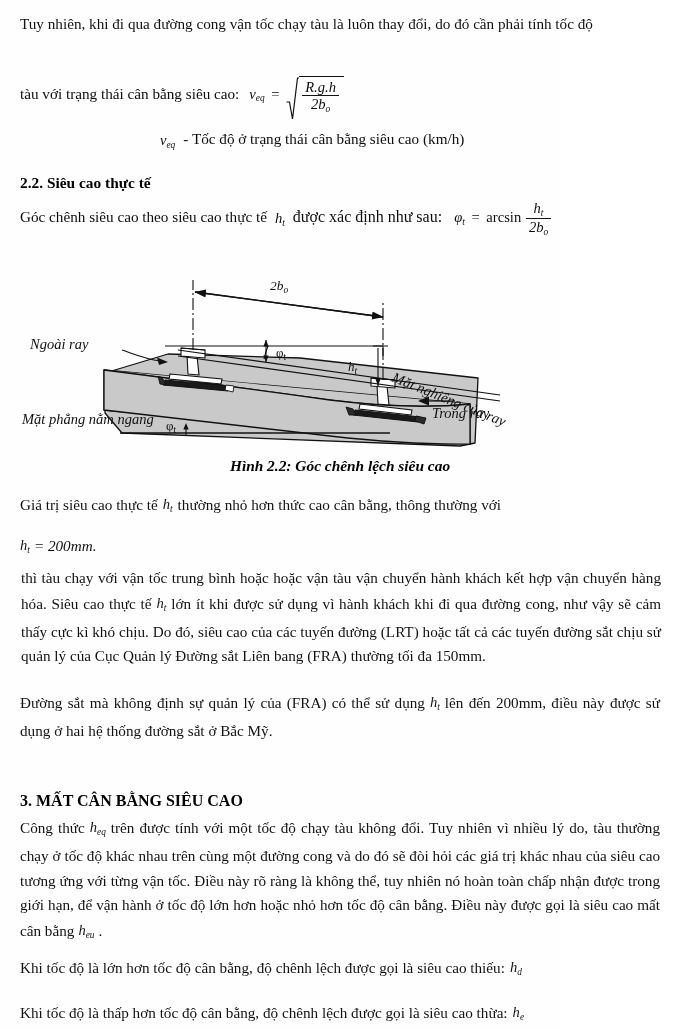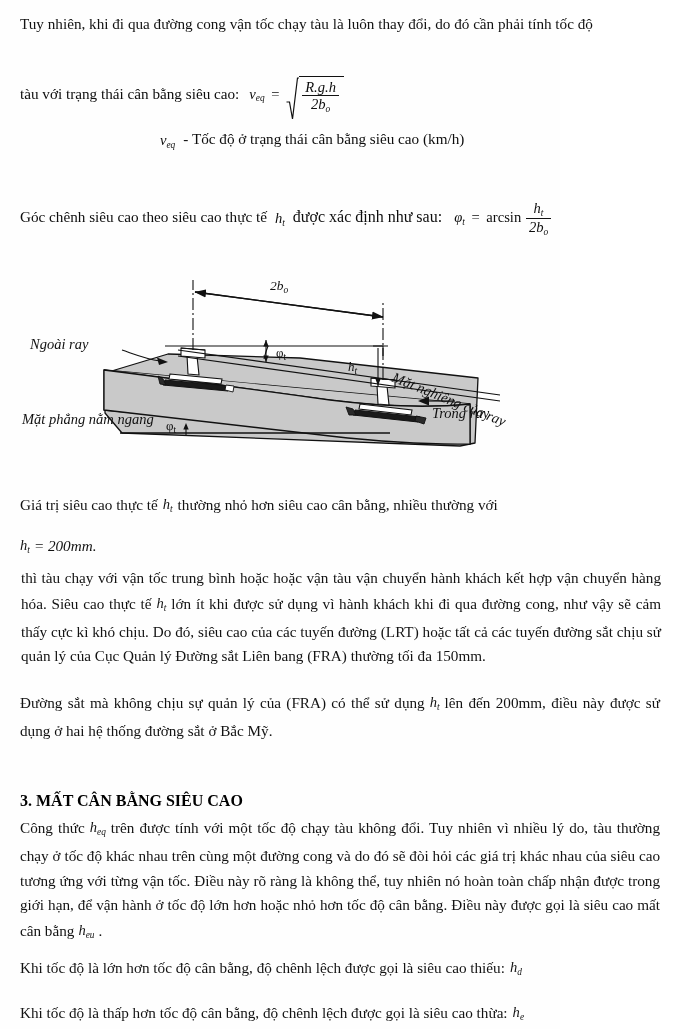--- a/index.html
+++ b/index.html
@@ -137,20 +137,23 @@
         </span>
       </span>
     </span>
   </div>
 
   <div class="blk" style="left:160px; top:130px; width:500px;">
     <span class="mathinline"><span class="mi">v</span><sub class="msub">eq</sub></span>
     <span class="body" style="font-size:15.2px; margin-left:4px;">- Tốc độ ở trạng thái cân bằng siêu cao (km/h)</span>
   </div>
 
+  <div class="blk" style="left:20px; top:172px; width:640px;">
+    <h3 class="heading">2.2. Siêu cao thực tế</h3>
+  </div>
 
   <div class="blk" style="left:20px; top:200px; width:660px;">
     <span class="body" style="font-size:15.2px;">Góc chênh siêu cao theo siêu cao thực tế</span>
     <span class="mathinline" style="margin:0 4px;"><span class="mi">h</span><sub class="msub">t</sub></span>
     <span class="body" style="font-size:16px;">được xác định như sau:</span>
     <span class="mathinline" style="margin-left:8px;">
       <span class="mi">φ</span><sub class="msub">t</sub>
       <span style="margin:0 3px;">=</span>
       <span>arcsin</span>
       <span class="frac">
@@ -267,32 +270,35 @@
         <line x1="120" y1="175" x2="390" y2="175" stroke="#111" stroke-width="1.3"></line>
         <text class="dlabel" x="22" y="166" font-size="14.5">Mặt phẳng nằm ngang</text>
         <line x1="186" y1="167" x2="186" y2="177" stroke="#111" stroke-width="1.1"></line>
         <path d="M186 165 L183.3 171.5 L188.7 171.5 Z" fill="#111"></path>
         <text class="dlabel-up" x="166" y="172" font-size="13">φ<tspan font-size="9.5" dy="3">t</tspan></text>
       </g>
 
     </svg>
   </div>
 
+  <div class="blk" style="left:0; top:457px; width:680px;">
+    <p class="caption">Hình 2.2: Góc chênh lệch siêu cao</p>
+  </div>
 
   <div class="blk" style="left:20px; top:492px; width:640px;">
-    <p class="body"><span>Giá trị siêu cao thực tế</span><span class="mathinline" style="margin:0 5px;"><span class="mi">h</span><sub class="msub">t</sub></span><span>thường nhỏ hơn siêu cao cân bằng, nhiều thường với</span></p>
+    <p class="body"><span>Giá trị siêu cao thực tế</span><span class="mathinline" style="margin:0 5px;"><span class="mi">h</span><sub class="msub">t</sub></span><span>thường nhỏ hơn thức cao cân bằng, thông thường với</span></p>
     <p class="body nojust" style="margin-top:12px;"><span class="mathinline"><span class="mi">h</span><sub class="msub">t</sub></span><span class="mi" style="margin-left:4px;">= 200mm.</span></p>
   </div>
 
   <div class="blk" style="left:21px; top:566px; width:640px;">
     <p class="body"><span>thì tàu chạy với vận tốc trung bình hoặc hoặc vận tàu vận chuyển hành khách kết hợp vận chuyển hàng hóa. Siêu cao thực tế</span><span class="mathinline" style="margin:0 5px;"><span class="mi">h</span><sub class="msub">t</sub></span><span>lớn ít khi được sử dụng vì hành khách khi đi qua đường cong, như vậy sẽ cảm thấy cực kì khó chịu. Do đó, siêu cao của các tuyến đường (LRT) hoặc tất cả các tuyến đường sắt chịu sử quản lý của Cục Quản lý Đường sắt Liên bang (FRA) thường tối đa 150mm.</span></p>
   </div>
 
   <div class="blk" style="left:20px; top:690px; width:640px;">
-    <p class="body"><span>Đường sắt mà không chịu sự quản lý của (FRA) có thể sử dụng</span><span class="mathinline" style="margin:0 5px;"><span class="mi">h</span><sub class="msub">t</sub></span><span>lên đến 200mm, điều này được sử dụng ở hai hệ thống đường sắt ở Bắc Mỹ.</span></p>
+    <p class="body"><span>Đường sắt mà không định sự quản lý của (FRA) có thể sử dụng</span><span class="mathinline" style="margin:0 5px;"><span class="mi">h</span><sub class="msub">t</sub></span><span>lên đến 200mm, điều này được sử dụng ở hai hệ thống đường sắt ở Bắc Mỹ.</span></p>
   </div>
 
   <div class="blk" style="left:20px; top:790px; width:640px;">
     <h3 class="heading" style="font-size:16px;">3. MẤT CÂN BẰNG SIÊU CAO</h3>
   </div>
 
   <div class="blk" style="left:20px; top:815px; width:640px;">
     <p class="body"><span>Công thức</span><span class="mathinline" style="margin:0 5px;"><span class="mi">h</span><sub class="msub">eq</sub></span><span>trên được tính với một tốc độ chạy tàu không đổi. Tuy nhiên vì nhiều lý do, tàu thường chạy ở tốc độ khác nhau trên cùng một đường cong và do đó sẽ đòi hỏi các giá trị khác nhau của siêu cao tương ứng với từng vận tốc. Điều này rõ ràng là không thể, tuy nhiên nó hoàn toàn chấp nhận được trong giới hạn, để vận hành ở tốc độ lớn hơn hoặc nhỏ hơn tốc độ cân bằng. Điều này được gọi là siêu cao mất cân bằng</span><span class="mathinline" style="margin:0 4px;"><span class="mi">h</span><sub class="msub">eu</sub></span><span>.</span></p>
   </div>
 

